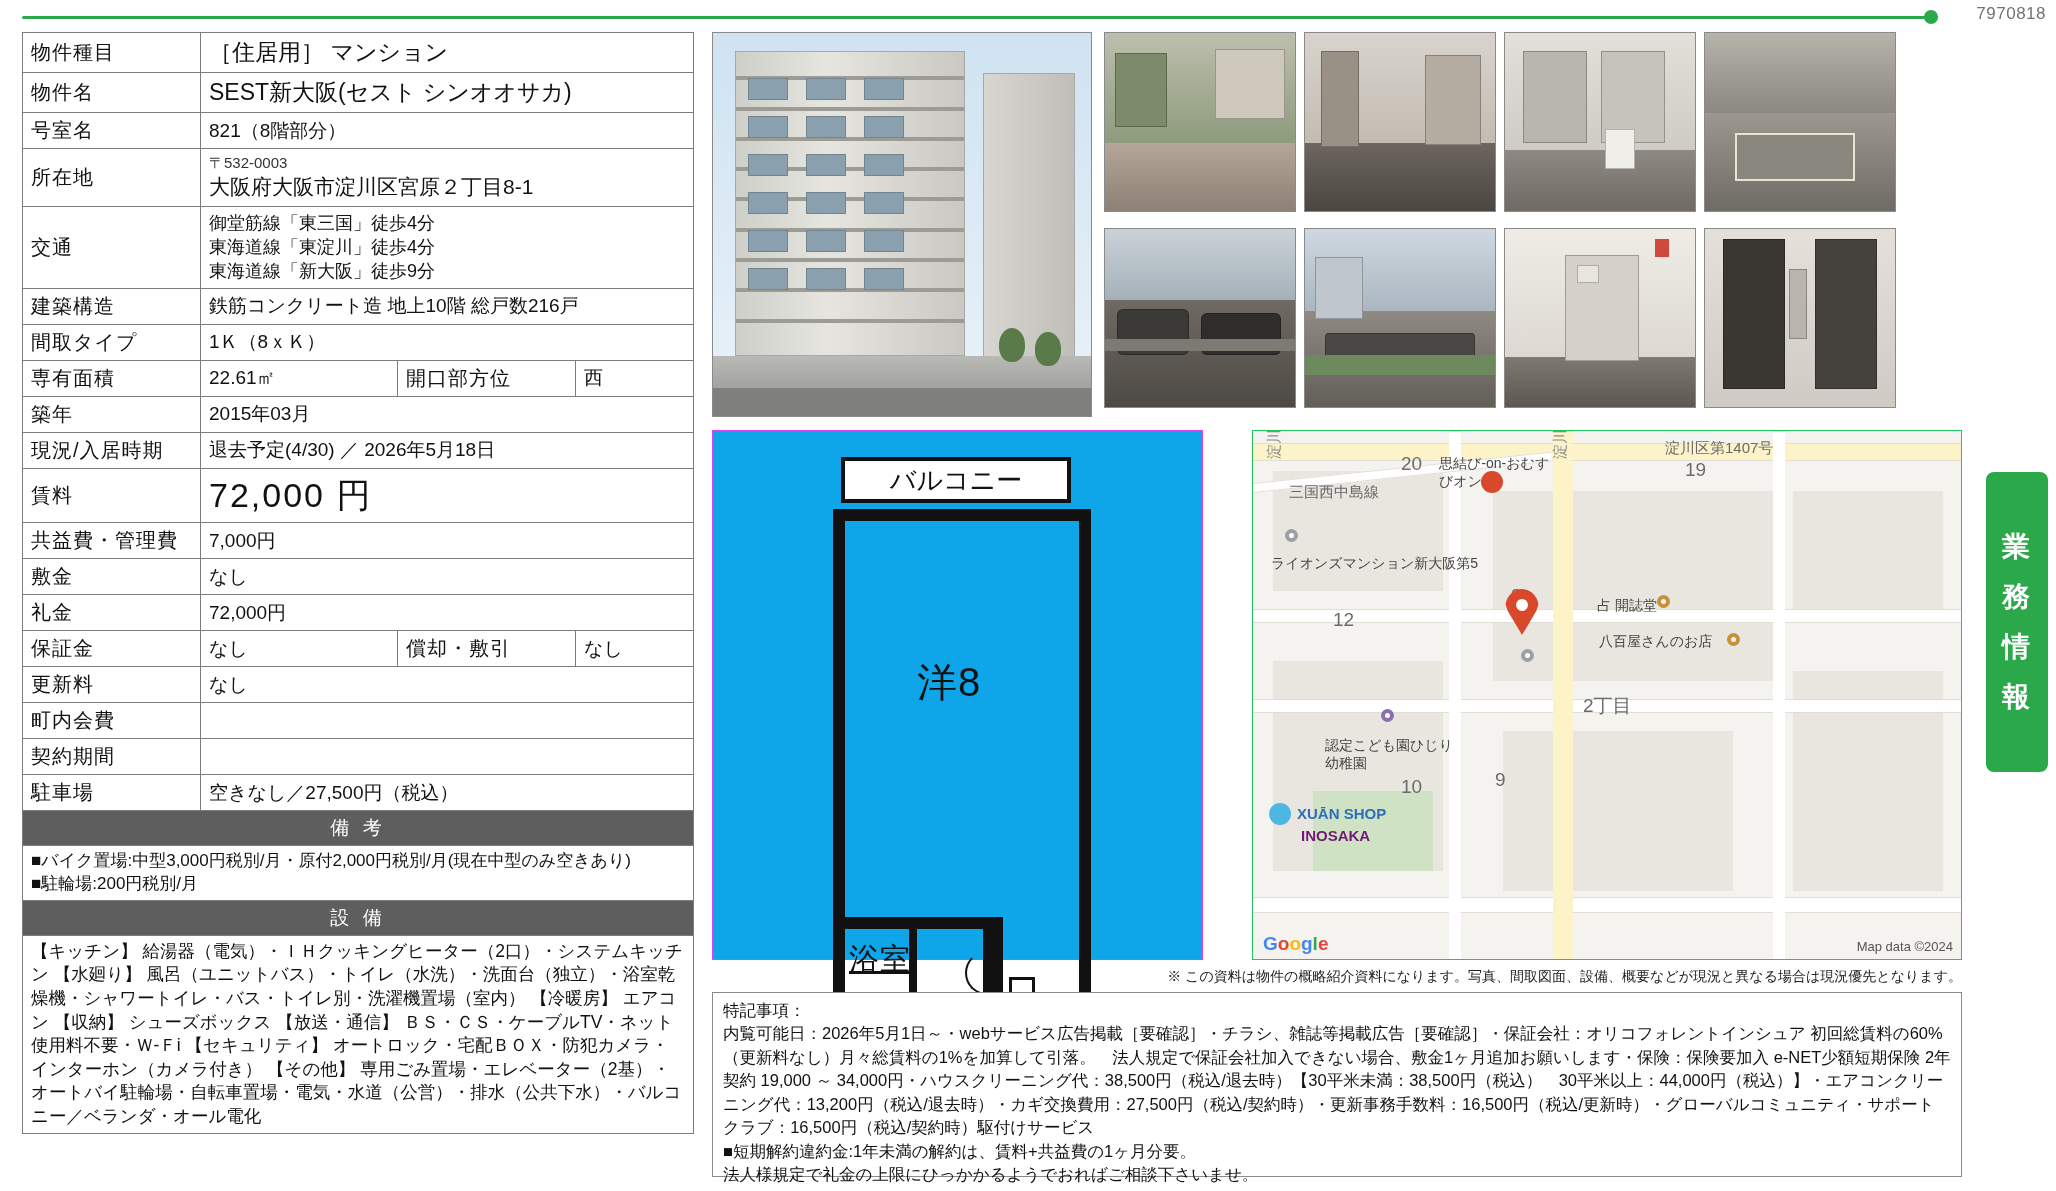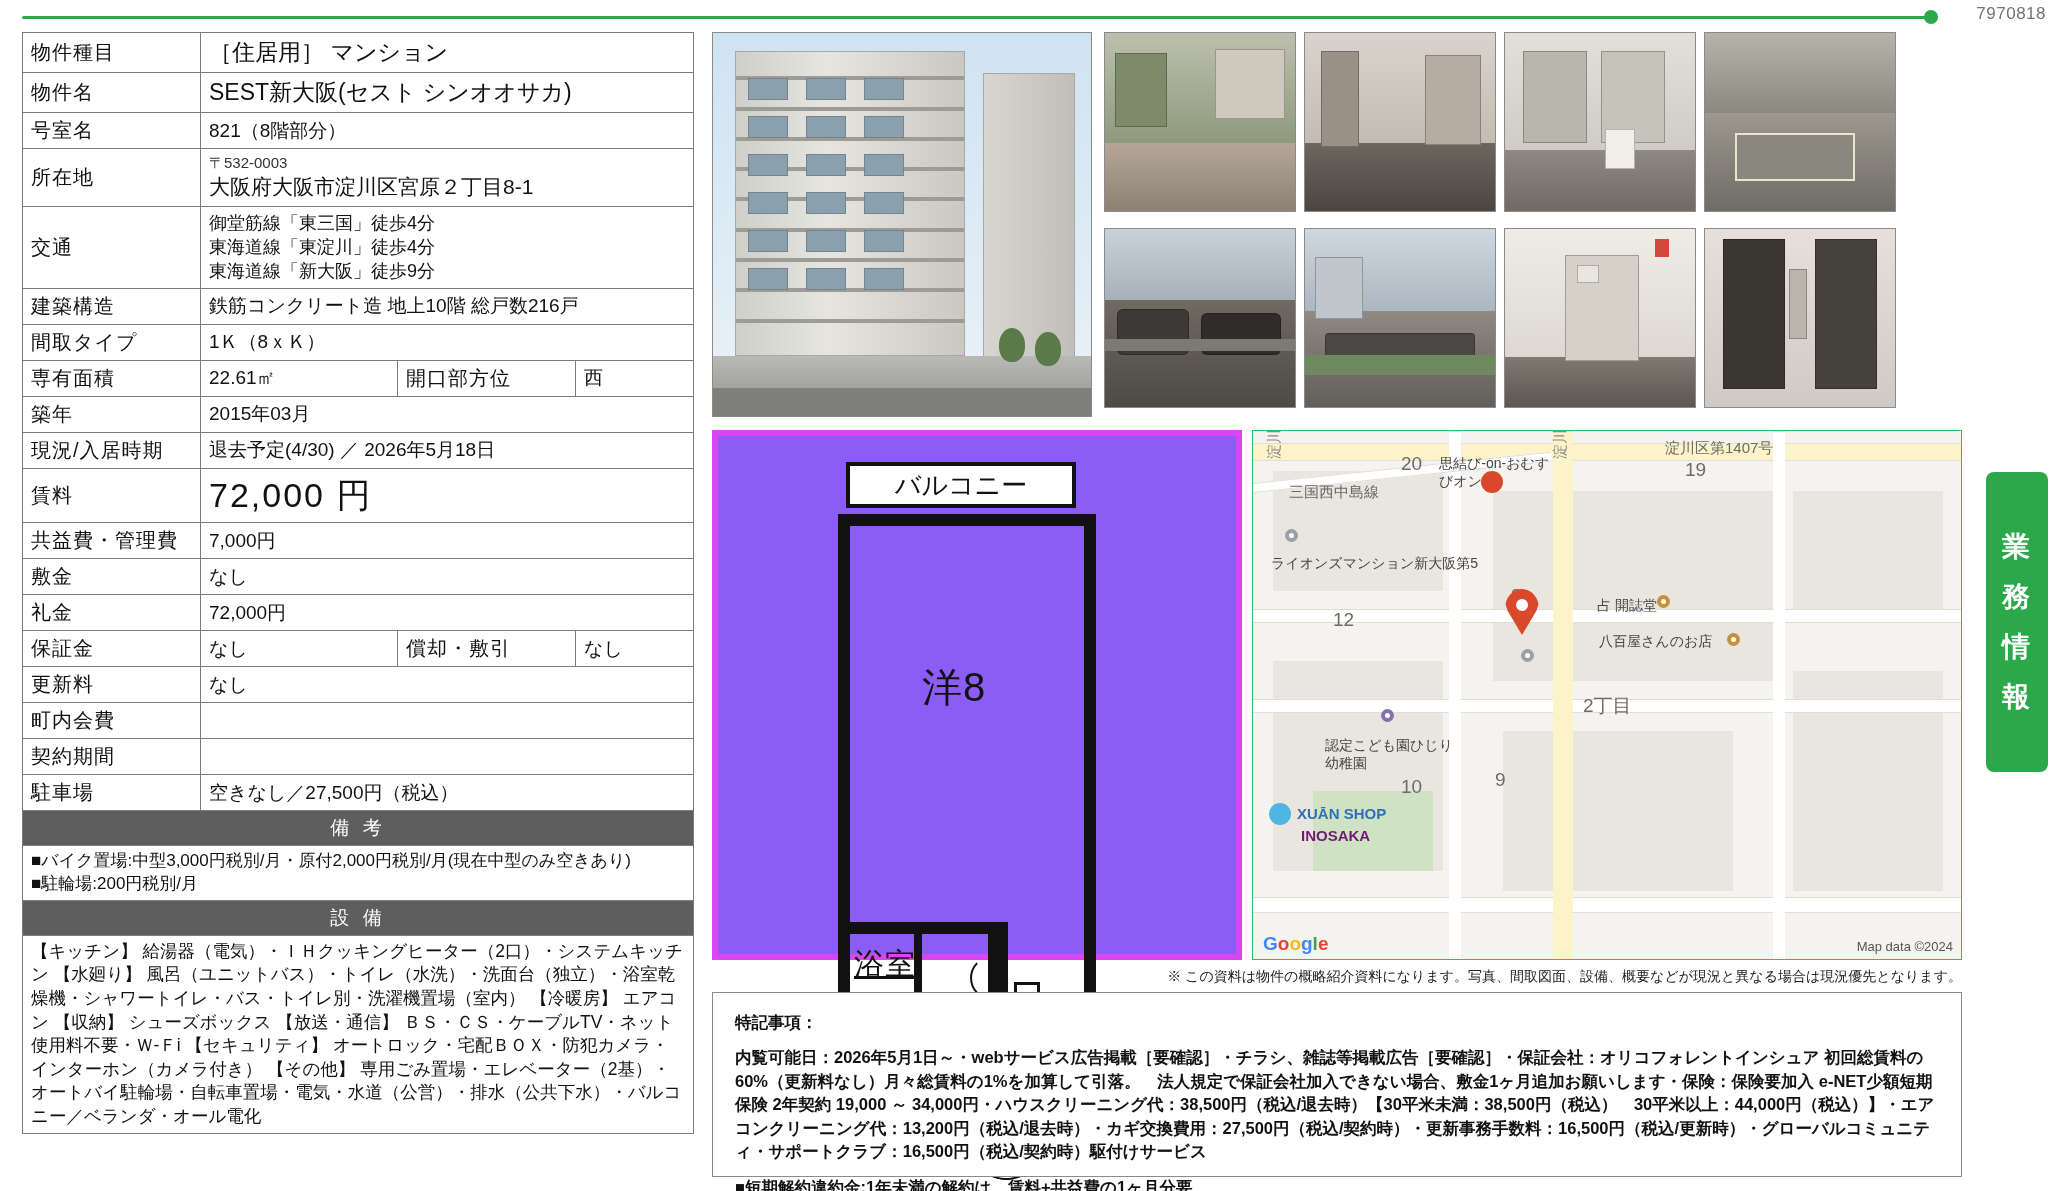--- a/index.html
+++ b/index.html
@@ -127,22 +127,22 @@
     background: #5a7a4a;
   }
   .ph-generic { position:absolute; inset:0; }
   .g-floor { position:absolute; left:0; right:0; bottom:0; height:38%; }
   .g-wall  { position:absolute; left:0; right:0; top:0; height:62%; }
   .g-box   { position:absolute; border:1px solid rgba(0,0,0,.25); }
 
   
   .plan-area {
     position: absolute; left: 712px; top: 430px;
-    width: 530px; height: 530px;
-    border: 6px solid #d946ef; background:#8b5cf6;
+    width: 491px; height: 530px;
+    border: 1px solid #d946ef; background:#0ea5e9;
   }
   .plan-inner { position:absolute; inset: 0; }
   .walls { position:absolute; background:#111; }
   .room-lbl {
     position:absolute; font-size: 40px; letter-spacing: 1px;
   }
   .room-lbl.sm { font-size: 30px; text-decoration: underline; }
   .room-lbl.xs { font-size: 24px; }
   .bal-box {
     position:absolute; border:4px solid #111; background:#fff;
@@ -202,21 +202,21 @@
   
   .disclaimer {
     position:absolute; left: 1140px; top: 968px; width: 822px;
     font-size: 14px; color:#222; text-align:right;
   }
   .remarks {
     position:absolute; left: 712px; top: 992px; width: 1250px; height: 185px;
     border: 1px solid #8a8a8a; background:#fff;
     padding: 6px 10px; font-size: 16.5px; line-height: 1.42;
   }
-  .remarks p { margin: 12px; font-weight: bold; }
+  .remarks p { margin: 0; }
 
   
   .side-tab {
     position:absolute; right: 8px; top: 472px;
     width: 62px; height: 300px;
     background: #2aa84a; border-radius: 8px;
     color:#fff; font-size: 28px; letter-spacing: 2px;
     display:flex; flex-direction:column; align-items:center; justify-content:center;
     gap: 12px; font-weight: bold;
   }

